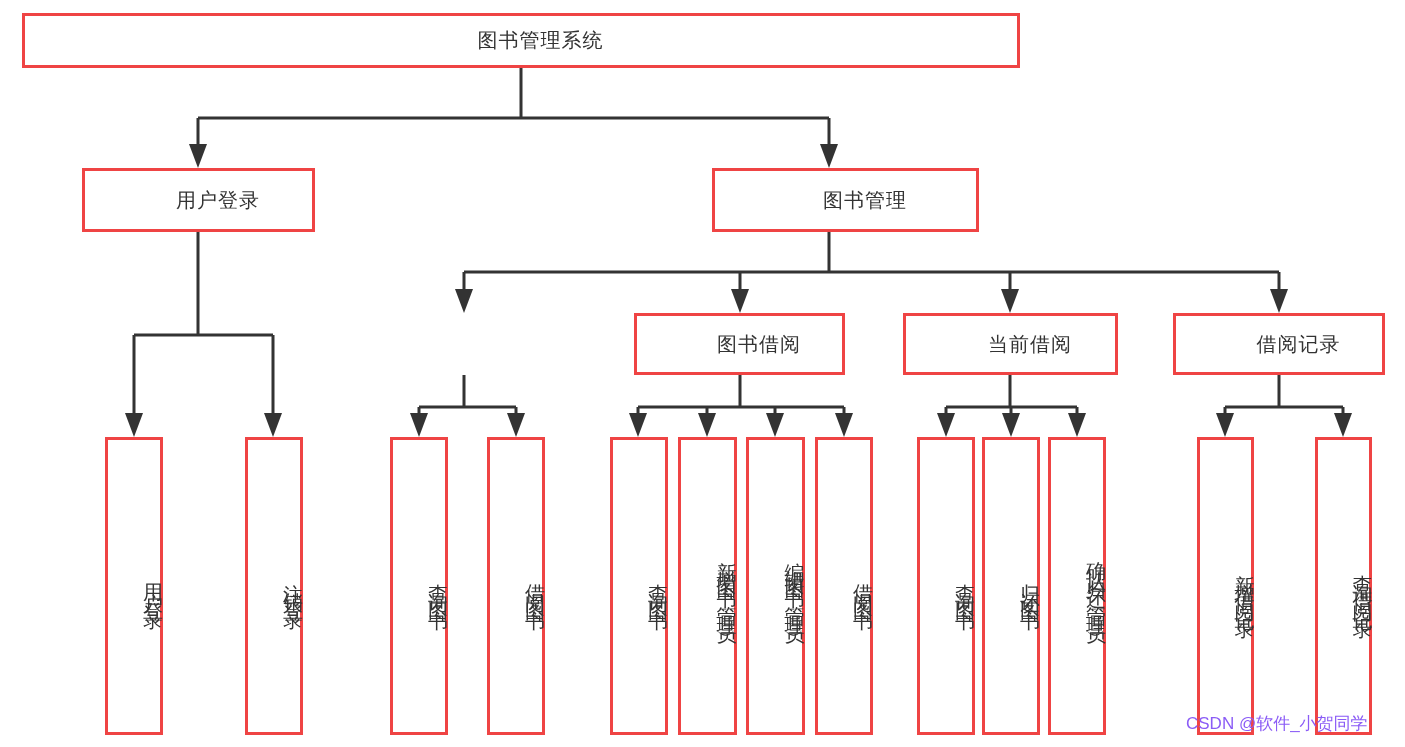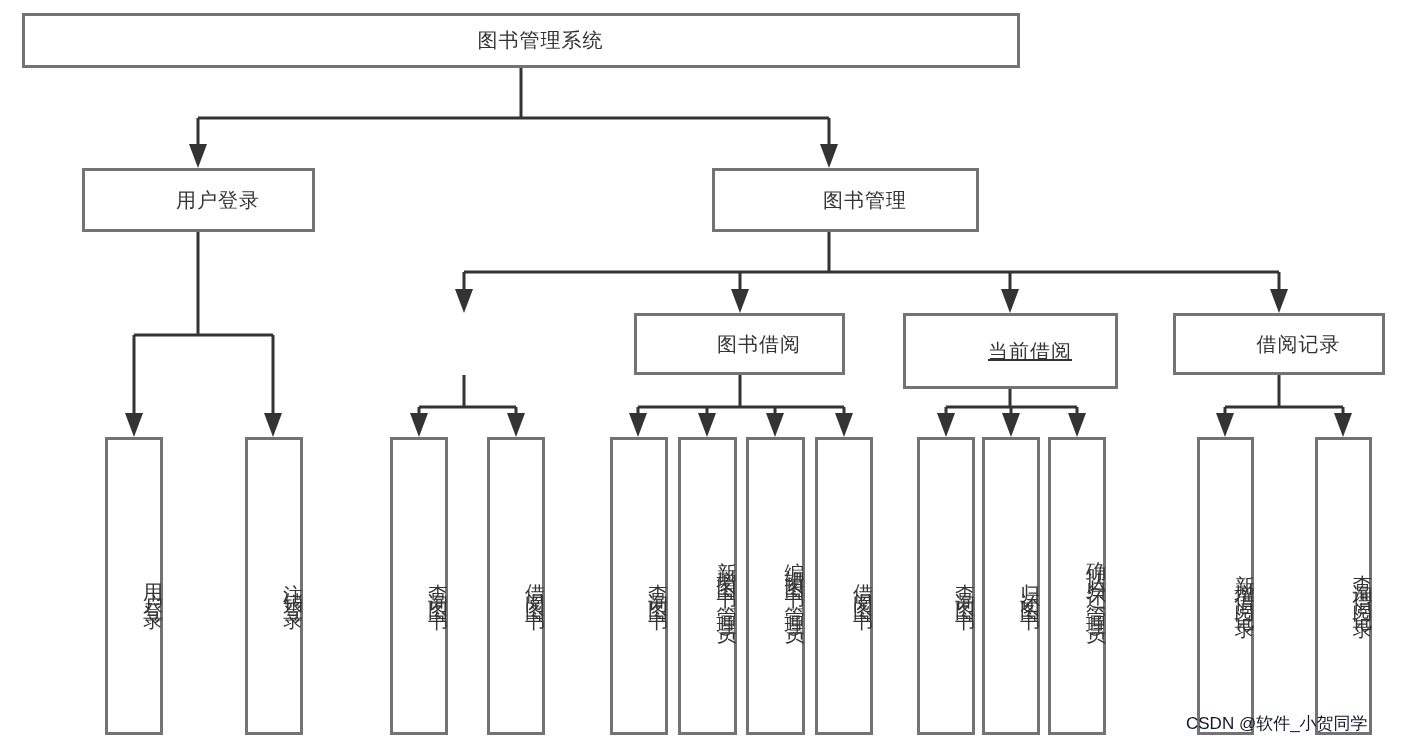--- a/index.html
+++ b/index.html
@@ -13,21 +13,21 @@
     overflow: hidden;
   }
   .connectors {
     position: absolute;
     left: 0; top: 0;
     width: 1405px; height: 747px;
   }
   .node {
     position: absolute;
     box-sizing: border-box;
-    border: 3px solid #737373;
+    border: 3px solid #ef4444;
     background: #ffffff;
     display: flex;
     align-items: center;
     justify-content: center;
     padding-left: 39px;
   }
   .node.h { font-size: 20px; letter-spacing: 1px; }
   .node.v { }
   .vtext {
     writing-mode: vertical-rl;
@@ -35,21 +35,21 @@
     font-size: 20px;
     letter-spacing: 9px;
     line-height: 1;
     white-space: nowrap;
   }
   .watermark {
     position: absolute;
     left: 1186px;
     top: 712px;
     font-size: 17px;
-    color: #0f172a;
+    color: #8b5cf6;
     white-space: nowrap;
   }
 </style>
 </head>
 <body>
 
 <div class="stage">
 
   <svg class="connectors" viewBox="0 0 1405 747" xmlns="http://www.w3.org/2000/svg">
     <path fill="none" stroke="#333333" stroke-width="3" d="M521 68 V118 M198 118 H829 M198 118 V150 M829 118 V150
@@ -89,21 +89,21 @@
   <div class="node h" style="left:82px; top:168px; width:233px; height:64px;">
     <span>用户登录</span>
   </div>
   <div class="node h" style="left:712px; top:168px; width:267px; height:64px;">
     <span>图书管理</span>
   </div>
 
   <div class="node h" style="left:634px; top:313px; width:211px; height:62px;">
     <span>图书借阅</span>
   </div>
-  <div class="node h" style="left:903px; top:313px; width:215px; height:76px;text-decoration:underline;">
+  <div class="node h" style="left:903px; top:313px; width:215px; height:62px;">
     <span>当前借阅</span>
   </div>
   <div class="node h" style="left:1173px; top:313px; width:212px; height:62px;">
     <span>借阅记录</span>
   </div>
 
   <div class="node v" style="left:105px; top:437px; width:58px; height:298px;">
     <span class="vtext">用户登录</span>
   </div>
   <div class="node v" style="left:245px; top:437px; width:58px; height:298px;">

